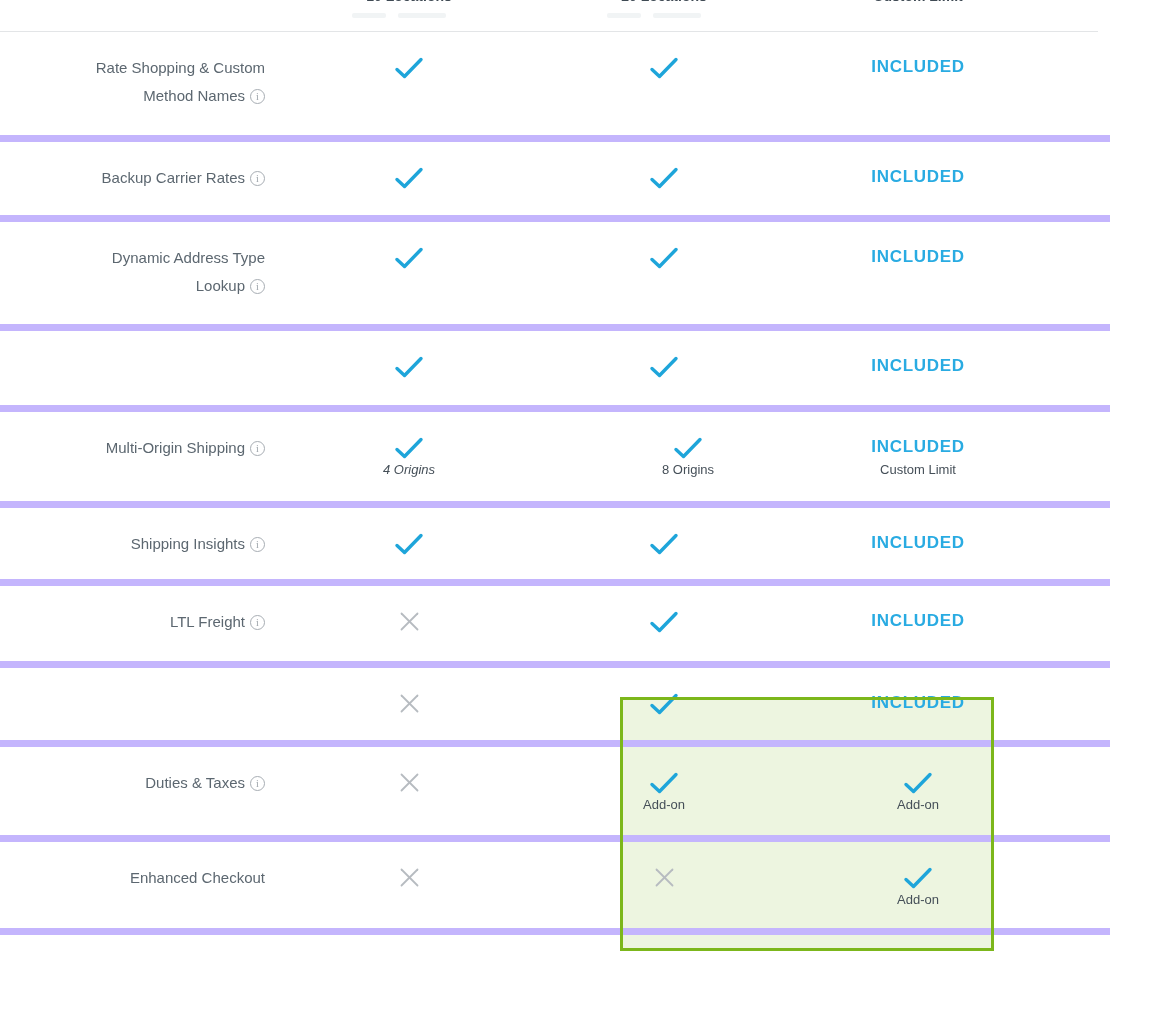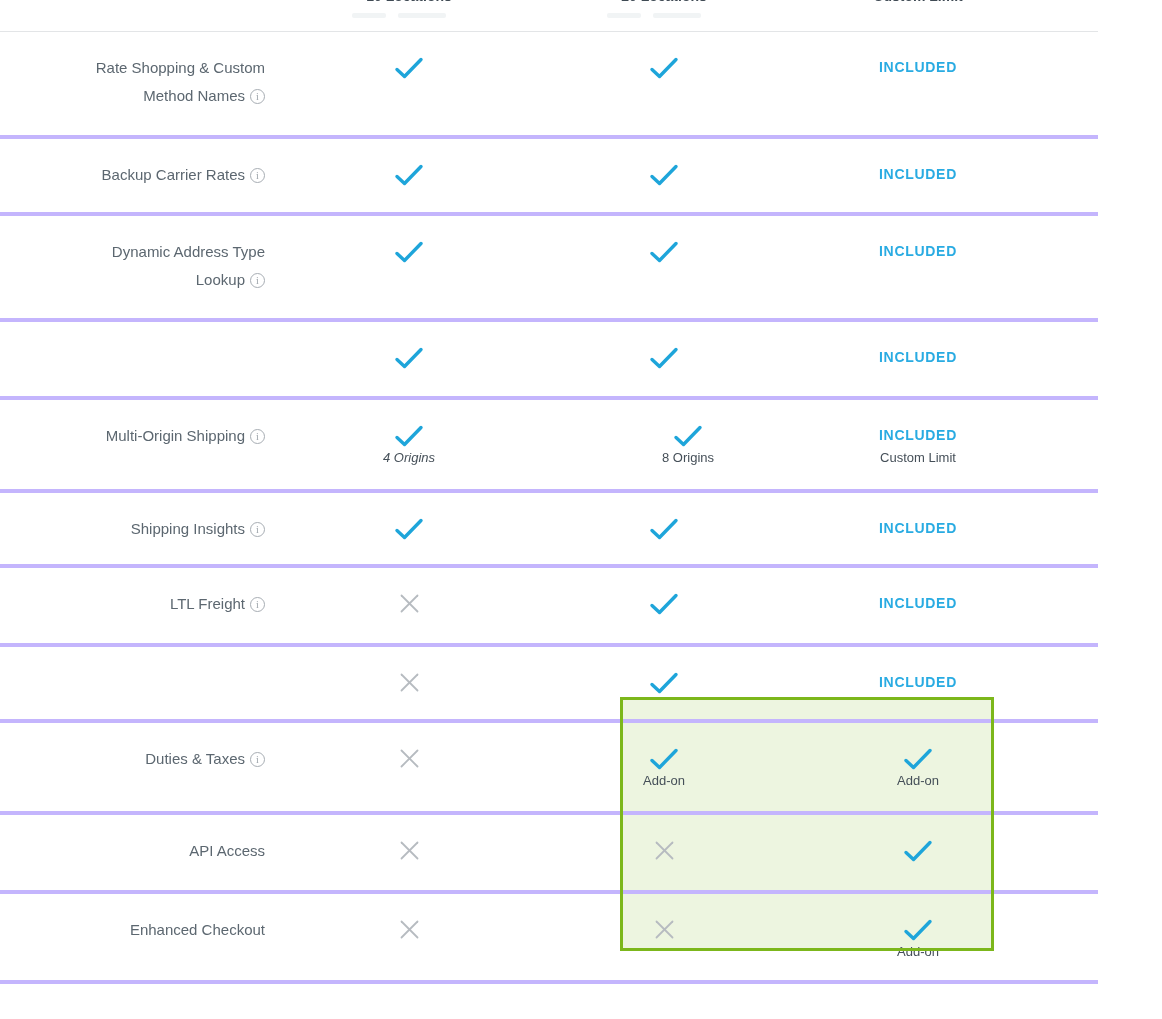--- a/index.html
+++ b/index.html
@@ -7,30 +7,30 @@
   #page{position:relative;width:1162px;height:1019px;background:#ffffff;overflow:hidden;}
 
   
   #header{position:relative;width:1098px;height:31px;border-bottom:1px solid #e3e5e7;}
   .plan-header{position:absolute;top:-13px;width:220px;text-align:center;
     font-size:14px;font-weight:700;color:#3f4a54;line-height:18px;white-space:nowrap;}
   .faint-bar{position:absolute;top:13px;height:5px;background:#f1f4f5;border-radius:2px;}
 
   
   #rows{position:relative;z-index:1;}
-  .row{position:relative;width:1098px;border-bottom:4px solid #c4b5fd;background:transparent;}
+  .row{position:relative;width:1098px;border-bottom:7px solid #c4b5fd;background:transparent;padding-left:12px;}
   .feature-cell{position:absolute;left:85px;top:22px;width:180px;text-align:right;
     font-size:15px;line-height:28px;color:#5c6770;}
   .info{display:inline-block;width:13px;height:13px;border:1px solid #a7adb3;border-radius:50%;
     margin-left:5px;color:#9aa1a8;font-size:10px;line-height:13px;text-align:center;
     vertical-align:1px;font-family:"Liberation Serif","DejaVu Serif",serif;}
   .plan-cell{position:absolute;top:24px;width:220px;text-align:center;}
   .mark-line{height:22px;line-height:22px;}
   .mark-line svg{vertical-align:middle;}
-  .included{display:inline-block;font-size:14px;font-weight:700;letter-spacing:0.7px;
+  .included{display:inline-block;font-size:17px;font-weight:700;letter-spacing:0.7px;
     color:#29abe2;line-height:22px;}
   .sub-label{font-size:13px;color:#454f58;line-height:22px;margin-top:1px;}
 
   
   #hl-bg{position:absolute;left:620px;top:697px;width:374px;height:254px;
     background:#edf5e0;z-index:0;}
   #hl-border{position:absolute;left:620px;top:697px;width:374px;height:254px;
     border:3px solid #7cb71b;box-sizing:border-box;z-index:2;pointer-events:none;}
 </style>
 </head>
@@ -196,40 +196,20 @@
             </svg></div>
           <div class="sub-label">Add-on</div>
         </div>
         <div class="plan-cell" style="left: 808px; width: 220px;">
           <div class="mark-line"><svg width="30" height="22" viewBox="0 0 30 22">
               <polyline points="3,12.5 10.5,19.5 27,2.5" fill="none" stroke="#1ea5da" stroke-width="3.4" stroke-linecap="round" stroke-linejoin="round"></polyline>
             </svg></div>
           <div class="sub-label">Add-on</div>
         </div>
       </div>
-      <div class="row" style="height: 75px;">
-        <div class="feature-cell"><span>API Access</span></div>
-        <div class="plan-cell" style="left: 299px; width: 220px;">
-          <div class="mark-line"><svg width="21" height="21" viewBox="0 0 21 21">
-              <line x1="2.5" y1="2.5" x2="18.5" y2="18.5" stroke="#b6bbc0" stroke-width="1.8" stroke-linecap="round"></line>
-              <line x1="18.5" y1="2.5" x2="2.5" y2="18.5" stroke="#b6bbc0" stroke-width="1.8" stroke-linecap="round"></line>
-            </svg></div>
-        </div>
-        <div class="plan-cell" style="left: 554px; width: 220px;">
-          <div class="mark-line"><svg width="21" height="21" viewBox="0 0 21 21">
-              <line x1="2.5" y1="2.5" x2="18.5" y2="18.5" stroke="#b6bbc0" stroke-width="1.8" stroke-linecap="round"></line>
-              <line x1="18.5" y1="2.5" x2="2.5" y2="18.5" stroke="#b6bbc0" stroke-width="1.8" stroke-linecap="round"></line>
-            </svg></div>
-        </div>
-        <div class="plan-cell" style="left: 808px; width: 220px;">
-          <div class="mark-line"><svg width="30" height="22" viewBox="0 0 30 22">
-              <polyline points="3,12.5 10.5,19.5 27,2.5" fill="none" stroke="#1ea5da" stroke-width="3.4" stroke-linecap="round" stroke-linejoin="round"></polyline>
-            </svg></div>
-        </div>
-      </div>
       <div class="row" style="height: 86px;">
         <div class="feature-cell"><span>Enhanced Checkout</span></div>
         <div class="plan-cell" style="left: 299px; width: 220px;">
           <div class="mark-line"><svg width="21" height="21" viewBox="0 0 21 21">
               <line x1="2.5" y1="2.5" x2="18.5" y2="18.5" stroke="#b6bbc0" stroke-width="1.8" stroke-linecap="round"></line>
               <line x1="18.5" y1="2.5" x2="2.5" y2="18.5" stroke="#b6bbc0" stroke-width="1.8" stroke-linecap="round"></line>
             </svg></div>
         </div>
         <div class="plan-cell" style="left: 554px; width: 220px;">
           <div class="mark-line"><svg width="21" height="21" viewBox="0 0 21 21">

